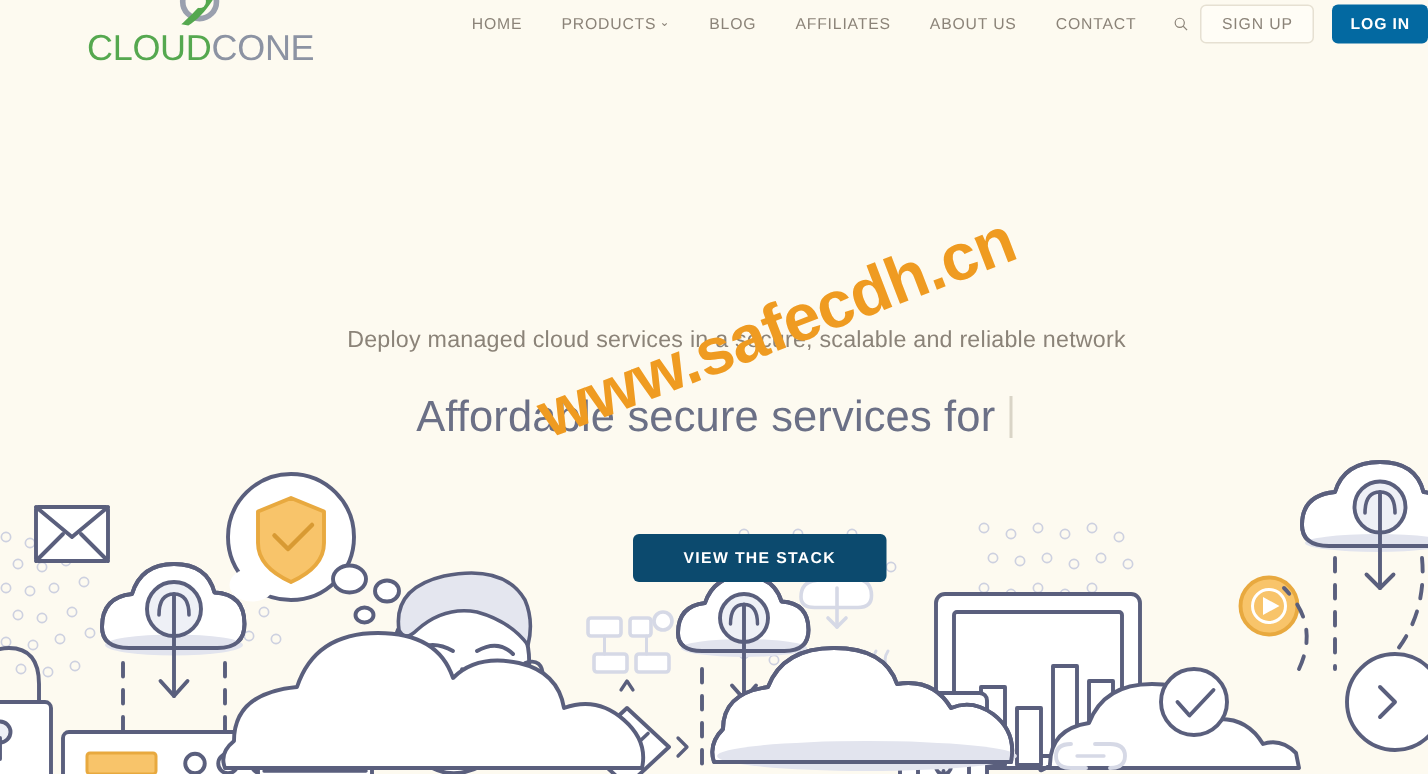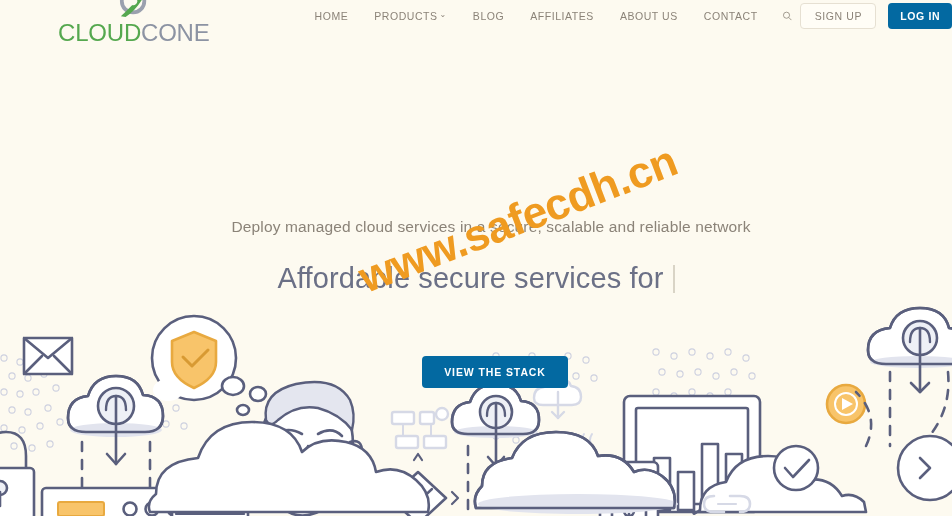--- a/index.html
+++ b/index.html
@@ -115,23 +115,23 @@
   .type-cursor {
     display: inline-block;
     width: 2px; height: 28px;
     background: #d9d4c6;
     vertical-align: -5px;
     margin-left: 9px;
   }
   .btn-cta {
     position: absolute;
     top: 356px; left: 422px;
-    width: 146px; height: 32px;
+    width: 169px; height: 32px;
     border-radius: 4px;
-    background: #0369a1;
+    background: #0c4a6e;
     color: #ffffff;
     font-size: 10.5px;
     letter-spacing: 0.9px;
     font-weight: bold;
     display: flex; align-items: center; justify-content: center;
     cursor: pointer;
     z-index: 20;
   }
 
   

